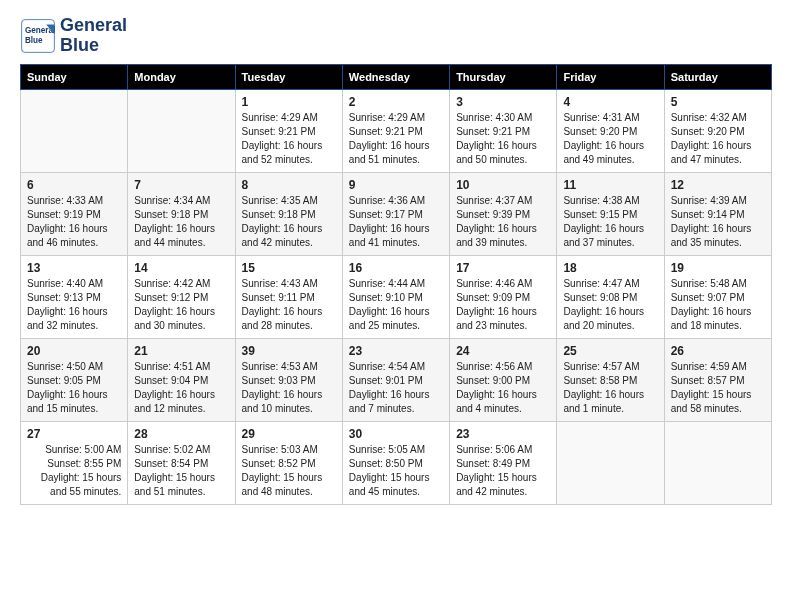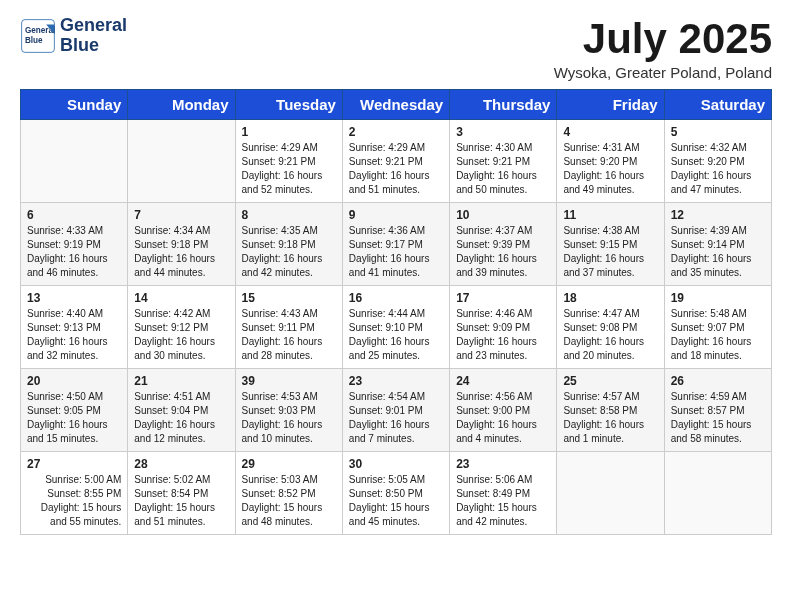--- a/index.html
+++ b/index.html
@@ -44,26 +44,26 @@
       font-size: 15px;
       color: #333;
       margin-top: 2px;
     }
     .calendar {
       width: 100%;
       border-collapse: collapse;
       border: 1px solid #ccc;
     }
     .calendar th {
-      background-color: #1d4ed8;
+      background-color: #000000;
       color: #fff;
-      font-size: 15px;
+      font-size: 11px;
       font-weight: bold;
       padding: 6px 6px;
-      text-align: right;
+      text-align: left;
       border: 1px solid #1a5090;
     }
     .calendar td {
       vertical-align: top;
       padding: 5px 6px;
       font-size: 10.5px;
       color: #222;
       border: 1px solid #ccc;
       width: calc(100% / 7);
       min-height: 80px;
@@ -101,24 +101,20 @@
       <text x="6" y="30" font-size="10" font-weight="bold" fill="#1a3a6b" font-family="Arial">Blue</text>
       <polygon points="32,8 42,8 42,20" fill="#2b6cb0"></polygon>
     </svg>
     <div>
       <div class="logo-text">
         <div>General</div>
         <div>Blue</div>
       </div>
     </div>
   </div>
-  <div class="title-block">
-    <div class="month-title">July 2025</div>
-    <div class="location-title">Wysoka, Greater Poland, Poland</div>
-  </div>
 </div>
 
 <table class="calendar">
   <thead>
     <tr>
     <th>Sunday</th>
         <th>Monday</th>
         <th>Tuesday</th>
         <th>Wednesday</th>
         <th>Thursday</th>

